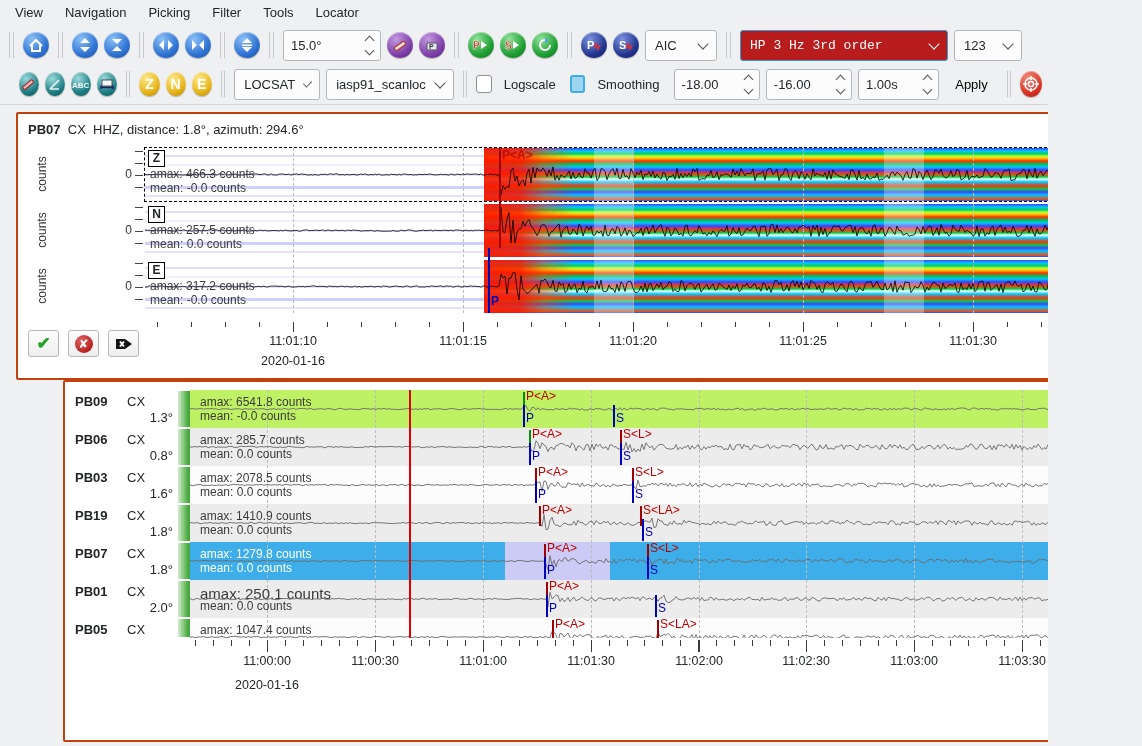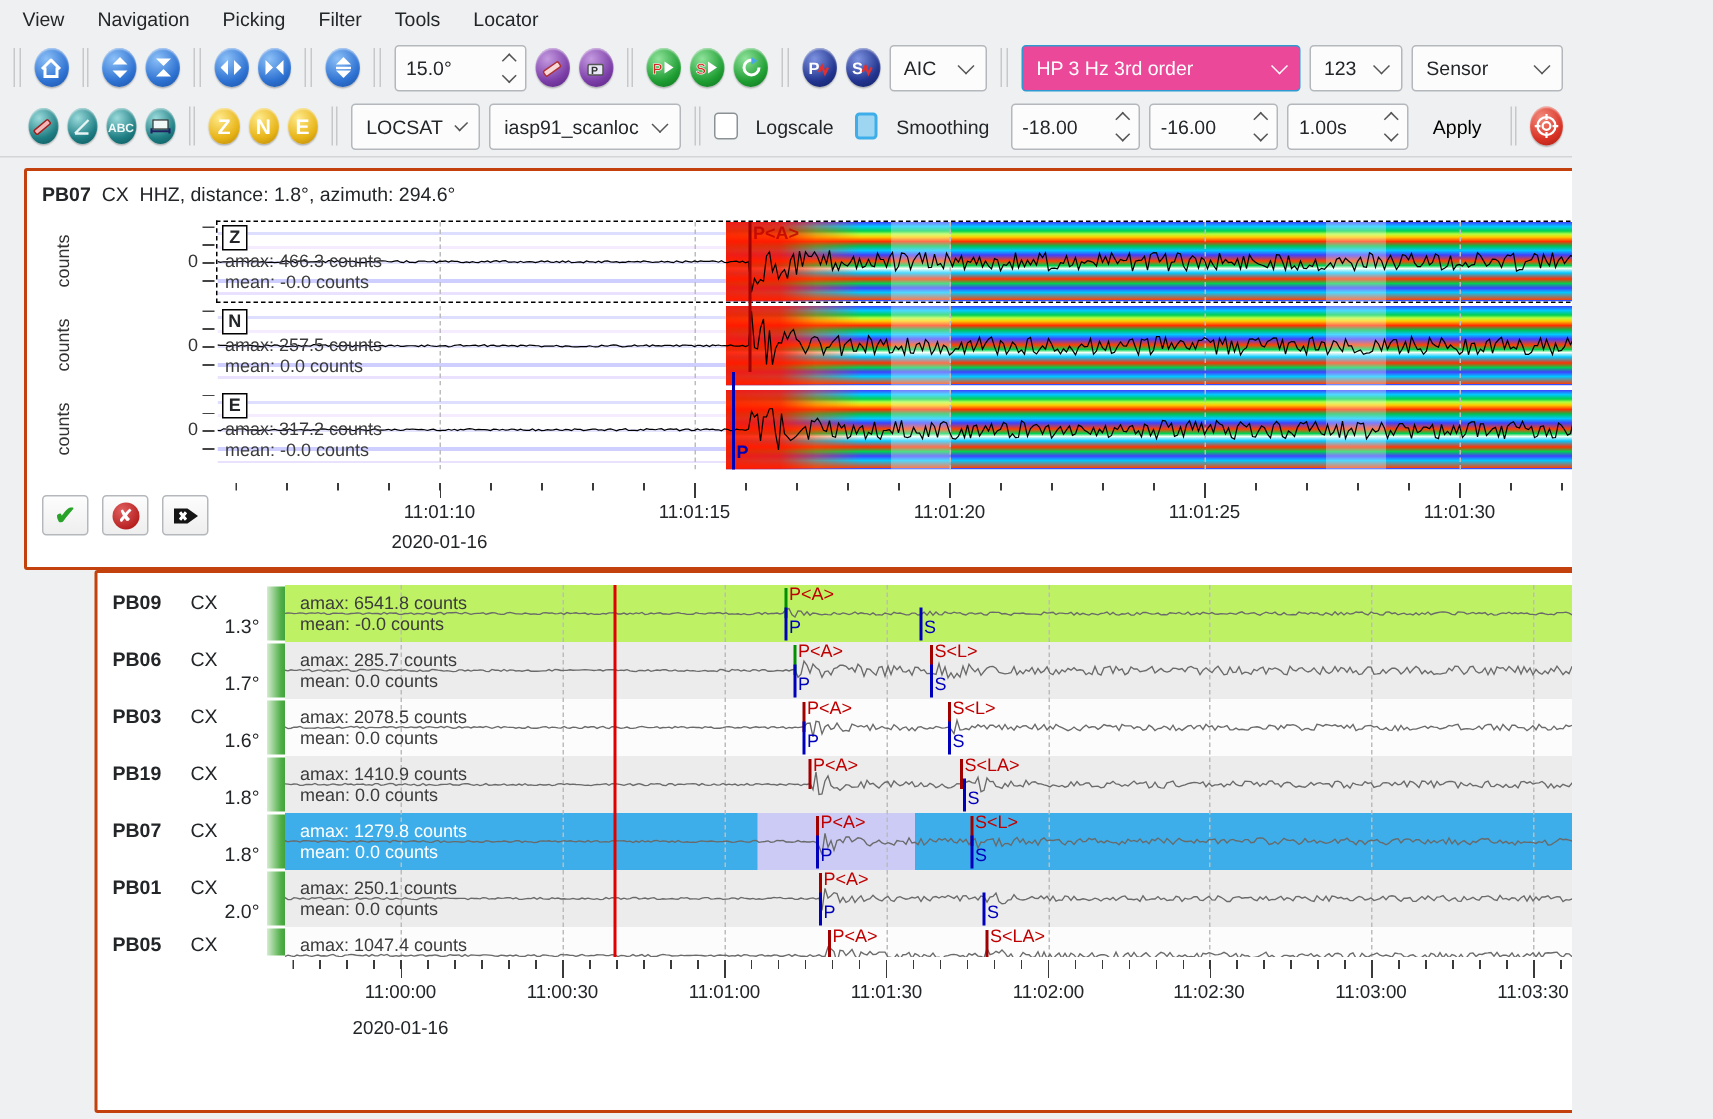--- a/index.html
+++ b/index.html
@@ -21,21 +21,21 @@
   .blue{background:radial-gradient(circle at 35% 28%,#8cc0f7,#2e72d2 62%,#1a4fa0);}
   .green2{background:radial-gradient(circle at 35% 28%,#8fe39b,#1f9e33 62%,#0d6e1d);}
   .dblue{background:radial-gradient(circle at 35% 28%,#7d93e0,#22348f 62%,#101d5e);}
   .purple{background:radial-gradient(circle at 35% 28%,#c49ae0,#7c3ea8 62%,#54207c);}
   .teal{width:24px;height:24px;background:radial-gradient(circle at 35% 28%,#9adadb,#1e7e83 62%,#0c5257);}
   .gold{width:24px;height:24px;background:radial-gradient(circle at 35% 28%,#ffe98a,#e7b417 62%,#b4830a);font-size:14px;}
   .pressed{outline:none;}
   .pressed::before{content:"";position:absolute;left:-4px;top:-4px;right:-4px;bottom:-4px;background:#cbcccd;border-radius:3px;z-index:-1;}
   .selbox{height:29px;border:1px solid #b4b8bc;border-radius:3px;background:#fcfcfc;display:inline-flex;align-items:center;
           justify-content:space-between;padding:0 9px;font-size:13px;cursor:pointer;}
-  .selbox.primary{background:#ec4899;border-color:#2f99d1;color:#fff;}
+  .selbox.primary{background:#b91c1c;border-color:#2f99d1;color:#fff;font-family:Liberation Mono, monospace;}
   .chevd{width:7px;height:7px;border-right:1.6px solid #555;border-bottom:1.6px solid #555;transform:rotate(45deg);margin-top:-3px;margin-left:10px;}
   .selbox.primary .chevd{border-color:#fff;}
   .spinbox{height:29px;border:1px solid #b4b8bc;border-radius:3px;background:#fcfcfc;display:inline-flex;align-items:center;
            justify-content:space-between;padding:0 7px;font-size:13px;}
   .updown{display:flex;flex-direction:column;gap:3px;margin-left:8px;}
   .chevu8{width:6px;height:6px;border-left:1.5px solid #555;border-top:1.5px solid #555;transform:rotate(45deg);}
   .chevd8{width:6px;height:6px;border-right:1.5px solid #555;border-bottom:1.5px solid #555;transform:rotate(45deg);}
   .chk{width:16px;height:16px;border:1px solid #8a9296;border-radius:3px;background:#fff;display:inline-block;}
   .chk.on{background:#9ed6f2;border:2px solid #3daee9;width:14px;height:14px;}
   .chklbl{font-size:13px;margin-left:6px;margin-right:8px;}
@@ -211,24 +211,20 @@
       <span>AIC</span>
         <span class="chevd"></span>
     </div>
     <div class="vsep"></div>
     <div class="selbox primary" style="width:188px">
       <span>HP 3 Hz 3rd order</span>
         <span class="chevd"></span>
     </div>
     <div class="selbox" style="width:48px">
       <span>123</span>
-        <span class="chevd"></span>
-    </div>
-    <div class="selbox" style="width:92px">
-      <span>Sensor</span>
         <span class="chevd"></span>
     </div>
   </div>
 
   <div id="tb2" class="tbrow">
     <div style="width:8px"></div>
     <button class="cbtn teal pressed">
       <svg width="13" height="13">
           <rect x="0" y="5" width="12" height="3.5" rx="1" fill="#f2b6b6" stroke="#a02020" transform="rotate(-40 6 6.5)"></rect>
         </svg>
@@ -429,21 +425,21 @@
               <span class="plabel" style="left: 336px; top: 21px; color: rgb(0, 0, 187);">P</span>
               <div class="pline" style="left: 423px; top: 15px; height: 22px; background: rgb(0, 0, 187);"></div>
               <span class="plabel" style="left: 426px; top: 21px; color: rgb(0, 0, 187);">S</span>
               <div class="pline" style="left: 872px; top: 2px; height: 20px; background: rgb(160, 0, 0);"></div>
               <span class="plabel" style="left: 875px; top: -1px; color: rgb(192, 0, 0);">P&lt;A&gt;</span>
             </div>
           </div>
           <div class="srow" style="top: 38px; height: 38px; overflow: hidden;">
             <span class="code">PB06</span>
             <span class="net">CX</span>
-            <span class="dist">1.7°</span>
+            <span class="dist">0.8°</span>
             <div class="gbar"></div>
             <div class="trace" style="background: rgb(236, 236, 236);">
               <svg width="977" height="38" class="wavesvg">
                 <path d="M0 19 L0 18.8 L2 19.2 L4 18.5 L6 18.9 L8 18.9 L10 18.4 L12 19.1 L14 18.7 L16 18.3 L18 19.7 L20 19.2 L22 18.7 L24 18.7 L26 19.7 L28 18.7 L30 19.3 L32 19.2 L34 18.9 L36 19.5 L38 18.5 L40 18.5 L42 18.3 L44 19.4 L46 19.5 L48 19.2 L50 18.3 L52 18.3 L54 18.6 L56 18.7 L58 18.3 L60 18.3 L62 18.4 L64 18.6 L66 19.1 L68 19.2 L70 18.5 L72 18.7 L74 19.0 L76 18.5 L78 19.0 L80 18.4 L82 19.1 L84 19.3 L86 19.3 L88 19.7 L90 18.7 L92 19.6 L94 19.3 L96 19.3 L98 18.3 L100 18.5 L102 18.8 L104 19.0 L106 19.4 L108 19.1 L110 19.4 L112 19.7 L114 19.6 L116 18.6 L118 18.6 L120 19.3 L122 18.7 L124 19.4 L126 18.8 L128 18.9 L130 18.7 L132 18.8 L134 19.6 L136 19.7 L138 18.3 L140 18.8 L142 18.8 L144 19.5 L146 18.3 L148 19.4 L150 18.6 L152 18.8 L154 19.3 L156 19.1 L158 19.5 L160 19.1 L162 18.7 L164 19.5 L166 19.4 L168 19.5 L170 19.4 L172 19.3 L174 19.2 L176 18.4 L178 19.4 L180 18.3 L182 18.5 L184 19.0 L186 18.9 L188 18.9 L190 18.5 L192 18.8 L194 18.7 L196 18.7 L198 18.6 L200 18.5 L202 18.6 L204 18.7 L206 19.0 L208 18.8 L210 18.5 L212 19.3 L214 18.6 L216 18.4 L218 18.5 L220 18.5 L222 19.1 L224 18.8 L226 19.0 L228 18.4 L230 19.2 L232 19.5 L234 19.7 L236 18.9 L238 19.0 L240 19.2 L242 18.5 L244 19.6 L246 19.1 L248 18.7 L250 19.0 L252 18.4 L254 18.5 L256 19.2 L258 19.2 L260 18.6 L262 19.4 L264 19.3 L266 19.5 L268 18.8 L270 19.2 L272 19.1 L274 19.4 L276 19.6 L278 19.3 L280 18.9 L282 19.5 L284 19.3 L286 19.3 L288 19.7 L290 18.3 L292 18.5 L294 19.2 L296 19.7 L298 18.3 L300 18.7 L302 18.4 L304 19.4 L306 18.7 L308 19.3 L310 19.6 L312 18.5 L314 18.6 L316 19.4 L318 18.5 L320 18.5 L322 19.5 L324 19.5 L326 19.4 L328 19.0 L330 19.1 L332 19.3 L334 18.5 L336 19.3 L338 18.5 L340 18.5 L342 23.5 L344 21.5 L346 12.8 L348 15.5 L350 20.7 L352 14.7 L354 17.0 L356 18.4 L358 23.6 L360 19.8 L362 19.3 L364 21.9 L366 17.7 L368 17.1 L370 15.5 L372 15.5 L374 16.2 L376 18.2 L378 17.1 L380 20.0 L382 14.8 L384 16.8 L386 22.9 L388 17.9 L390 18.3 L392 20.4 L394 22.1 L396 16.9 L398 16.4 L400 22.8 L402 16.0 L404 21.6 L406 15.9 L408 18.5 L410 16.3 L412 19.7 L414 20.1 L416 18.6 L418 22.1 L420 16.8 L422 17.0 L424 19.2 L426 18.5 L428 21.1 L430 20.9 L432 21.1 L434 21.6 L436 14.4 L438 21.9 L440 16.6 L442 23.9 L444 20.6 L446 24.0 L448 21.0 L450 23.4 L452 16.1 L454 21.6 L456 14.8 L458 17.7 L460 19.9 L462 17.8 L464 22.2 L466 19.7 L468 17.4 L470 16.4 L472 16.3 L474 17.5 L476 20.2 L478 20.7 L480 21.2 L482 20.9 L484 20.5 L486 16.5 L488 21.7 L490 19.2 L492 21.2 L494 18.6 L496 19.6 L498 17.0 L500 21.4 L502 17.7 L504 20.5 L506 19.3 L508 16.5 L510 20.9 L512 21.8 L514 18.5 L516 21.2 L518 18.6 L520 19.9 L522 17.6 L524 18.8 L526 17.1 L528 19.0 L530 18.5 L532 18.9 L534 21.8 L536 20.5 L538 21.7 L540 16.3 L542 21.1 L544 22.0 L546 17.2 L548 16.8 L550 16.2 L552 20.8 L554 16.3 L556 18.9 L558 17.9 L560 21.8 L562 20.6 L564 16.7 L566 18.0 L568 17.9 L570 19.8 L572 19.4 L574 19.0 L576 17.8 L578 16.4 L580 20.7 L582 19.1 L584 17.6 L586 19.4 L588 20.1 L590 19.4 L592 17.5 L594 17.6 L596 18.3 L598 17.7 L600 19.8 L602 17.0 L604 16.3 L606 17.4 L608 17.8 L610 21.8 L612 18.8 L614 17.2 L616 19.0 L618 20.4 L620 17.8 L622 16.1 L624 19.0 L626 21.9 L628 21.5 L630 16.9 L632 20.3 L634 20.1 L636 16.5 L638 21.3 L640 20.1 L642 20.4 L644 21.5 L646 18.2 L648 19.2 L650 17.5 L652 16.8 L654 21.3 L656 17.5 L658 18.2 L660 17.3 L662 18.1 L664 19.2 L666 21.4 L668 21.8 L670 16.2 L672 18.6 L674 19.3 L676 17.6 L678 17.1 L680 19.0 L682 20.0 L684 19.2 L686 17.3 L688 19.9 L690 21.6 L692 16.7 L694 19.8 L696 21.0 L698 19.7 L700 16.4 L702 19.7 L704 17.0 L706 17.7 L708 20.2 L710 16.9 L712 20.5 L714 19.1 L716 21.7 L718 21.3 L720 18.7 L722 16.6 L724 16.8 L726 21.5 L728 21.3 L730 21.0 L732 18.4 L734 20.8 L736 18.9 L738 17.5 L740 17.5 L742 18.7 L744 21.3 L746 19.7 L748 17.0 L750 20.6 L752 18.2 L754 16.3 L756 17.7 L758 21.2 L760 19.0 L762 21.0 L764 19.5 L766 21.6 L768 21.1 L770 21.4 L772 20.9 L774 20.6 L776 17.5 L778 19.2 L780 16.1 L782 16.3 L784 18.9 L786 21.6 L788 20.0 L790 16.6 L792 16.2 L794 19.5 L796 20.7 L798 19.9 L800 17.3 L802 21.8 L804 17.6 L806 21.5 L808 16.6 L810 17.5 L812 17.1 L814 19.2 L816 16.3 L818 18.2 L820 20.2 L822 16.3 L824 21.3 L826 16.5 L828 20.1 L830 17.4 L832 21.9 L834 18.3 L836 20.4 L838 21.5 L840 19.3 L842 21.1 L844 17.7 L846 19.6 L848 16.1 L850 18.7 L852 21.7 L854 19.6 L856 21.1 L858 16.4 L860 16.4 L862 21.6 L864 17.6 L866 20.6 L868 16.8 L870 16.3 L872 17.2 L874 20.7 L876 20.6 L878 20.2 L880 18.2 L882 21.3 L884 20.5 L886 17.7 L888 20.9 L890 20.5 L892 21.5 L894 21.8 L896 16.7 L898 20.5 L900 20.5 L902 17.5 L904 17.0 L906 19.6 L908 19.3 L910 19.4 L912 21.4 L914 18.9 L916 18.3 L918 16.7 L920 18.6 L922 16.3 L924 19.6 L926 20.9 L928 21.5 L930 20.8 L932 16.6 L934 18.9 L936 17.1 L938 19.7 L940 16.8 L942 16.6 L944 21.0 L946 17.6 L948 21.7 L950 17.1 L952 17.9 L954 17.4 L956 16.2 L958 20.1 L960 17.8 L962 20.9 L964 20.9 L966 19.4 L968 21.8 L970 16.8 L972 19.0 L974 21.4 L976 21.9" fill="none" stroke="#6a6a6a" stroke-width="0.9"></path>
               </svg>
               <span style="position: absolute; left: 10px; top: 5px; font-size: 12px; color: rgb(59, 59, 59); z-index: 2;">amax: 285.7 counts</span>
               <span style="position: absolute; left: 10px; top: 19px; font-size: 12px; color: rgb(59, 59, 59); z-index: 2;">mean: 0.0 counts</span>
               <div class="pline" style="left: 339px; top: 2px; height: 20px; background: rgb(0, 144, 0);"></div>
               <span class="plabel" style="left: 342px; top: -1px; color: rgb(192, 0, 0);">P&lt;A&gt;</span>
               <div class="pline" style="left: 339px; top: 15px; height: 22px; background: rgb(0, 0, 187);"></div>
@@ -518,21 +514,21 @@
           </div>
           <div class="srow" style="top: 190px; height: 38px; overflow: hidden;">
             <span class="code">PB01</span>
             <span class="net">CX</span>
             <span class="dist">2.0°</span>
             <div class="gbar"></div>
             <div class="trace" style="background: rgb(236, 236, 236);">
               <svg width="977" height="38" class="wavesvg">
                 <path d="M0 19 L0 18.4 L2 19.7 L4 19.7 L6 18.4 L8 18.7 L10 19.3 L12 18.7 L14 19.2 L16 19.6 L18 18.5 L20 18.8 L22 18.4 L24 18.3 L26 19.6 L28 19.0 L30 18.8 L32 19.3 L34 19.2 L36 19.0 L38 18.6 L40 19.5 L42 19.7 L44 19.4 L46 19.3 L48 18.4 L50 19.5 L52 19.0 L54 18.8 L56 19.4 L58 19.3 L60 18.5 L62 18.4 L64 19.2 L66 19.5 L68 18.5 L70 19.5 L72 19.6 L74 18.8 L76 19.3 L78 19.4 L80 18.5 L82 19.1 L84 19.4 L86 19.6 L88 19.7 L90 18.9 L92 18.5 L94 18.6 L96 18.5 L98 18.6 L100 19.4 L102 18.6 L104 19.0 L106 18.4 L108 18.6 L110 18.9 L112 18.9 L114 19.0 L116 18.9 L118 18.9 L120 18.9 L122 19.7 L124 18.8 L126 19.0 L128 18.9 L130 19.2 L132 18.4 L134 18.6 L136 19.4 L138 19.1 L140 19.3 L142 18.5 L144 18.9 L146 18.8 L148 18.5 L150 18.4 L152 19.2 L154 18.5 L156 19.6 L158 19.6 L160 19.2 L162 18.9 L164 19.1 L166 18.4 L168 19.5 L170 18.4 L172 19.3 L174 19.4 L176 19.5 L178 18.5 L180 19.1 L182 18.7 L184 19.3 L186 19.2 L188 19.4 L190 19.4 L192 18.9 L194 19.4 L196 19.5 L198 18.7 L200 19.3 L202 18.8 L204 19.2 L206 19.6 L208 19.1 L210 19.7 L212 19.6 L214 18.4 L216 19.2 L218 18.4 L220 18.6 L222 18.5 L224 19.5 L226 18.8 L228 19.4 L230 19.1 L232 18.3 L234 18.3 L236 19.3 L238 19.1 L240 18.7 L242 19.3 L244 18.8 L246 18.4 L248 19.6 L250 19.6 L252 19.2 L254 19.4 L256 19.2 L258 19.0 L260 19.4 L262 19.5 L264 18.4 L266 18.7 L268 18.4 L270 19.3 L272 19.2 L274 19.2 L276 19.6 L278 18.8 L280 18.4 L282 18.4 L284 19.4 L286 19.3 L288 19.0 L290 18.9 L292 19.6 L294 19.4 L296 19.2 L298 18.6 L300 18.7 L302 19.5 L304 18.3 L306 18.7 L308 19.0 L310 19.3 L312 18.9 L314 19.6 L316 19.2 L318 19.6 L320 19.2 L322 18.8 L324 18.8 L326 18.3 L328 18.6 L330 18.3 L332 18.9 L334 19.1 L336 18.8 L338 18.8 L340 19.6 L342 19.5 L344 18.7 L346 19.2 L348 19.5 L350 18.9 L352 18.6 L354 19.4 L356 18.8 L358 26.9 L360 12.3 L362 18.7 L364 17.2 L366 15.1 L368 15.7 L370 21.6 L372 18.2 L374 21.5 L376 20.5 L378 17.5 L380 21.6 L382 19.1 L384 17.2 L386 20.9 L388 19.7 L390 19.1 L392 16.8 L394 18.8 L396 19.9 L398 20.6 L400 18.7 L402 17.6 L404 20.2 L406 20.9 L408 18.4 L410 17.8 L412 18.7 L414 19.5 L416 19.1 L418 18.2 L420 18.7 L422 17.7 L424 21.0 L426 17.7 L428 19.4 L430 20.6 L432 18.1 L434 17.7 L436 18.7 L438 17.6 L440 18.3 L442 17.0 L444 17.9 L446 18.9 L448 17.3 L450 20.6 L452 17.2 L454 17.1 L456 19.4 L458 18.8 L460 18.0 L462 20.0 L464 17.3 L466 17.9 L468 21.4 L470 18.1 L472 17.6 L474 15.3 L476 21.1 L478 22.5 L480 22.3 L482 20.1 L484 19.7 L486 16.5 L488 18.9 L490 19.7 L492 20.0 L494 19.6 L496 18.8 L498 17.7 L500 18.9 L502 19.0 L504 17.3 L506 19.2 L508 17.5 L510 20.4 L512 17.5 L514 20.7 L516 19.9 L518 20.2 L520 17.3 L522 17.7 L524 20.3 L526 17.6 L528 19.8 L530 19.8 L532 19.2 L534 19.6 L536 20.3 L538 19.7 L540 18.8 L542 19.4 L544 20.7 L546 19.2 L548 18.8 L550 19.8 L552 18.3 L554 20.3 L556 18.9 L558 17.8 L560 17.3 L562 19.5 L564 19.5 L566 19.8 L568 19.3 L570 20.9 L572 17.2 L574 20.0 L576 19.7 L578 19.3 L580 19.3 L582 17.7 L584 19.6 L586 18.8 L588 20.4 L590 20.0 L592 20.1 L594 17.5 L596 18.1 L598 21.0 L600 18.8 L602 19.4 L604 19.1 L606 17.8 L608 17.8 L610 20.1 L612 20.3 L614 18.8 L616 17.6 L618 19.9 L620 20.1 L622 17.3 L624 18.2 L626 19.5 L628 21.0 L630 21.0 L632 18.5 L634 18.1 L636 17.8 L638 18.8 L640 18.5 L642 18.5 L644 18.1 L646 19.8 L648 20.5 L650 18.0 L652 19.6 L654 17.7 L656 20.3 L658 19.6 L660 19.7 L662 18.6 L664 17.5 L666 20.0 L668 18.5 L670 19.0 L672 20.5 L674 17.8 L676 17.6 L678 18.8 L680 18.0 L682 19.2 L684 20.4 L686 20.9 L688 17.2 L690 19.2 L692 20.2 L694 17.5 L696 20.8 L698 17.4 L700 17.7 L702 18.8 L704 18.2 L706 19.4 L708 18.9 L710 20.4 L712 20.4 L714 18.7 L716 17.6 L718 18.2 L720 20.0 L722 19.5 L724 18.6 L726 20.4 L728 19.7 L730 19.1 L732 17.6 L734 19.8 L736 17.6 L738 17.2 L740 17.6 L742 19.6 L744 20.9 L746 18.8 L748 18.8 L750 18.4 L752 20.9 L754 20.9 L756 19.3 L758 17.7 L760 19.5 L762 17.3 L764 18.8 L766 20.4 L768 18.1 L770 17.9 L772 17.1 L774 19.3 L776 20.7 L778 19.4 L780 18.6 L782 20.8 L784 20.9 L786 17.7 L788 19.9 L790 19.3 L792 18.2 L794 19.6 L796 20.2 L798 17.8 L800 17.7 L802 17.3 L804 18.2 L806 19.7 L808 20.3 L810 17.0 L812 19.4 L814 18.9 L816 19.9 L818 18.5 L820 18.7 L822 20.6 L824 18.5 L826 17.3 L828 20.8 L830 17.2 L832 20.5 L834 18.0 L836 20.2 L838 17.9 L840 18.0 L842 17.2 L844 19.2 L846 18.4 L848 17.8 L850 18.0 L852 21.0 L854 19.8 L856 20.1 L858 19.3 L860 20.8 L862 19.0 L864 19.0 L866 18.4 L868 20.5 L870 17.8 L872 18.3 L874 18.2 L876 17.4 L878 18.3 L880 17.7 L882 19.5 L884 19.9 L886 20.9 L888 17.6 L890 20.8 L892 17.2 L894 17.6 L896 18.7 L898 20.4 L900 20.9 L902 19.3 L904 20.1 L906 17.4 L908 20.2 L910 18.1 L912 20.6 L914 19.0 L916 20.0 L918 20.2 L920 17.6 L922 19.3 L924 18.0 L926 17.5 L928 17.9 L930 19.5 L932 20.3 L934 17.4 L936 18.5 L938 19.8 L940 19.5 L942 20.5 L944 17.7 L946 17.7 L948 19.4 L950 19.5 L952 17.8 L954 20.6 L956 19.0 L958 17.5 L960 18.0 L962 17.8 L964 18.4 L966 17.2 L968 17.6 L970 18.1 L972 19.7 L974 20.1 L976 18.4" fill="none" stroke="#6a6a6a" stroke-width="0.9"></path>
               </svg>
-              <span style="position: absolute; left: 10px; top: 5px; font-size: 12px; color: rgb(59, 59, 59); z-index: 2;">amax: 250.1 counts</span>
+              <span style="position: absolute; left: 10px; top: 5px; font-size: 15px; color: rgb(59, 59, 59); z-index: 2;">amax: 250.1 counts</span>
               <span style="position: absolute; left: 10px; top: 19px; font-size: 12px; color: rgb(59, 59, 59); z-index: 2;">mean: 0.0 counts</span>
               <div class="pline" style="left: 356px; top: 2px; height: 20px; background: rgb(160, 0, 0);"></div>
               <span class="plabel" style="left: 359px; top: -1px; color: rgb(192, 0, 0);">P&lt;A&gt;</span>
               <div class="pline" style="left: 356px; top: 15px; height: 22px; background: rgb(0, 0, 187);"></div>
               <span class="plabel" style="left: 359px; top: 21px; color: rgb(0, 0, 187);">P</span>
               <div class="pline" style="left: 465px; top: 15px; height: 22px; background: rgb(0, 0, 187);"></div>
               <span class="plabel" style="left: 468px; top: 21px; color: rgb(0, 0, 187);">S</span>
             </div>
           </div>
           <div class="srow" style="top: 228px; height: 20px; overflow: hidden;">

